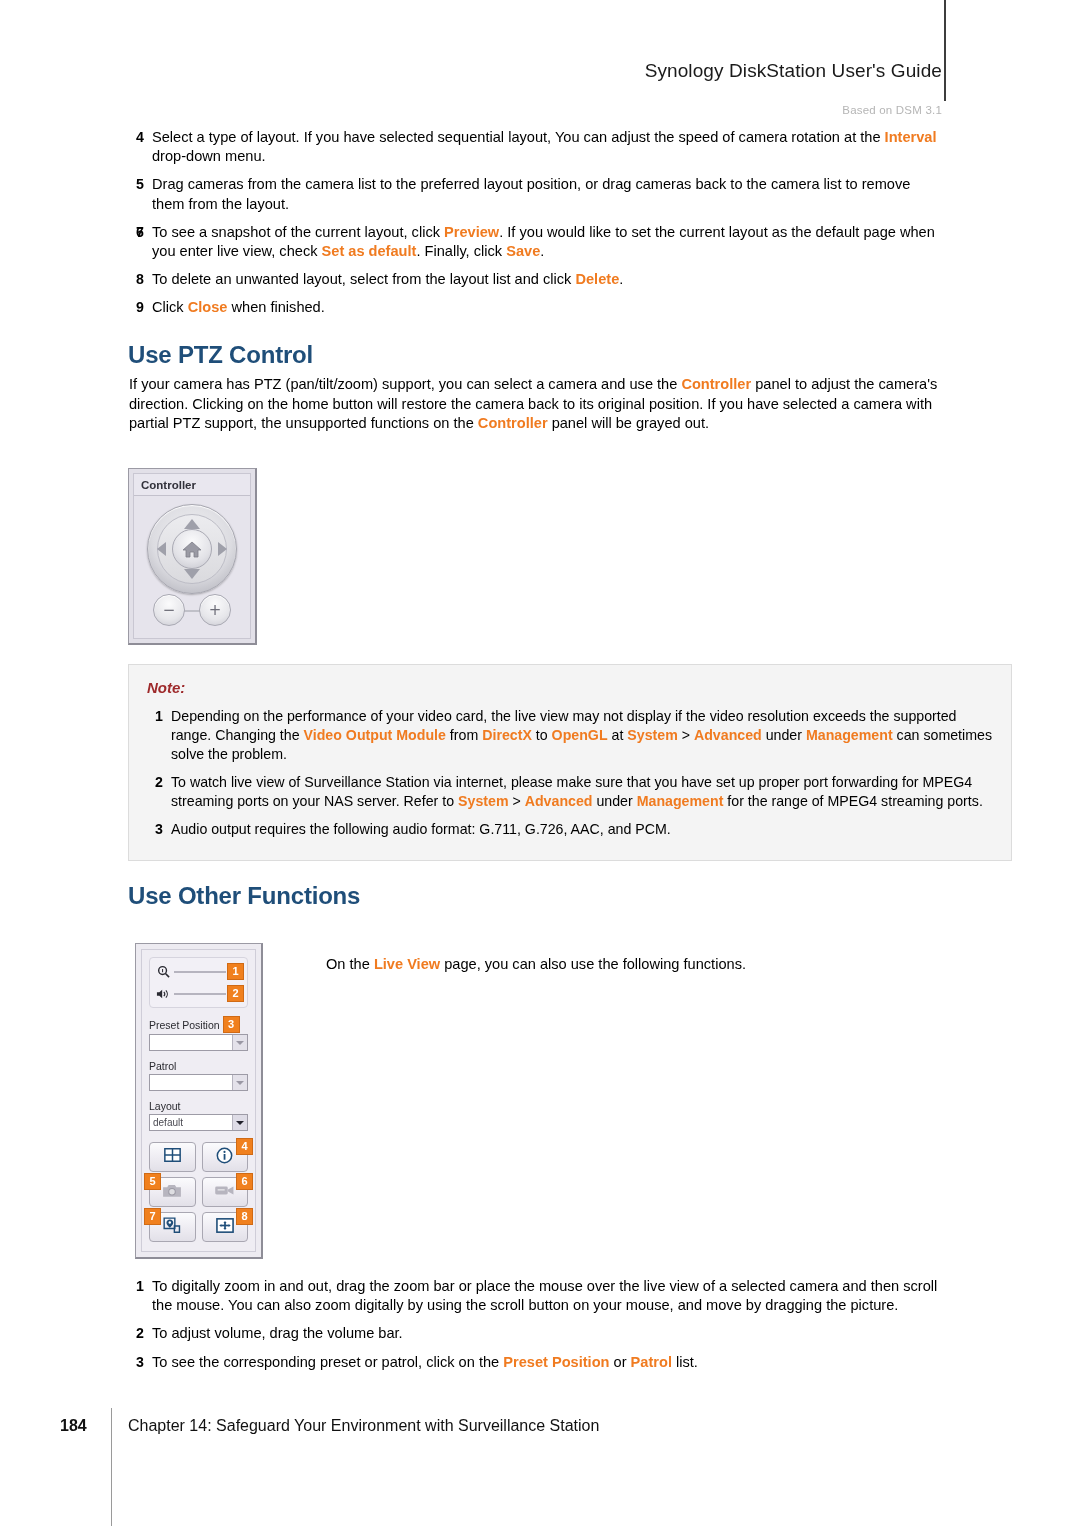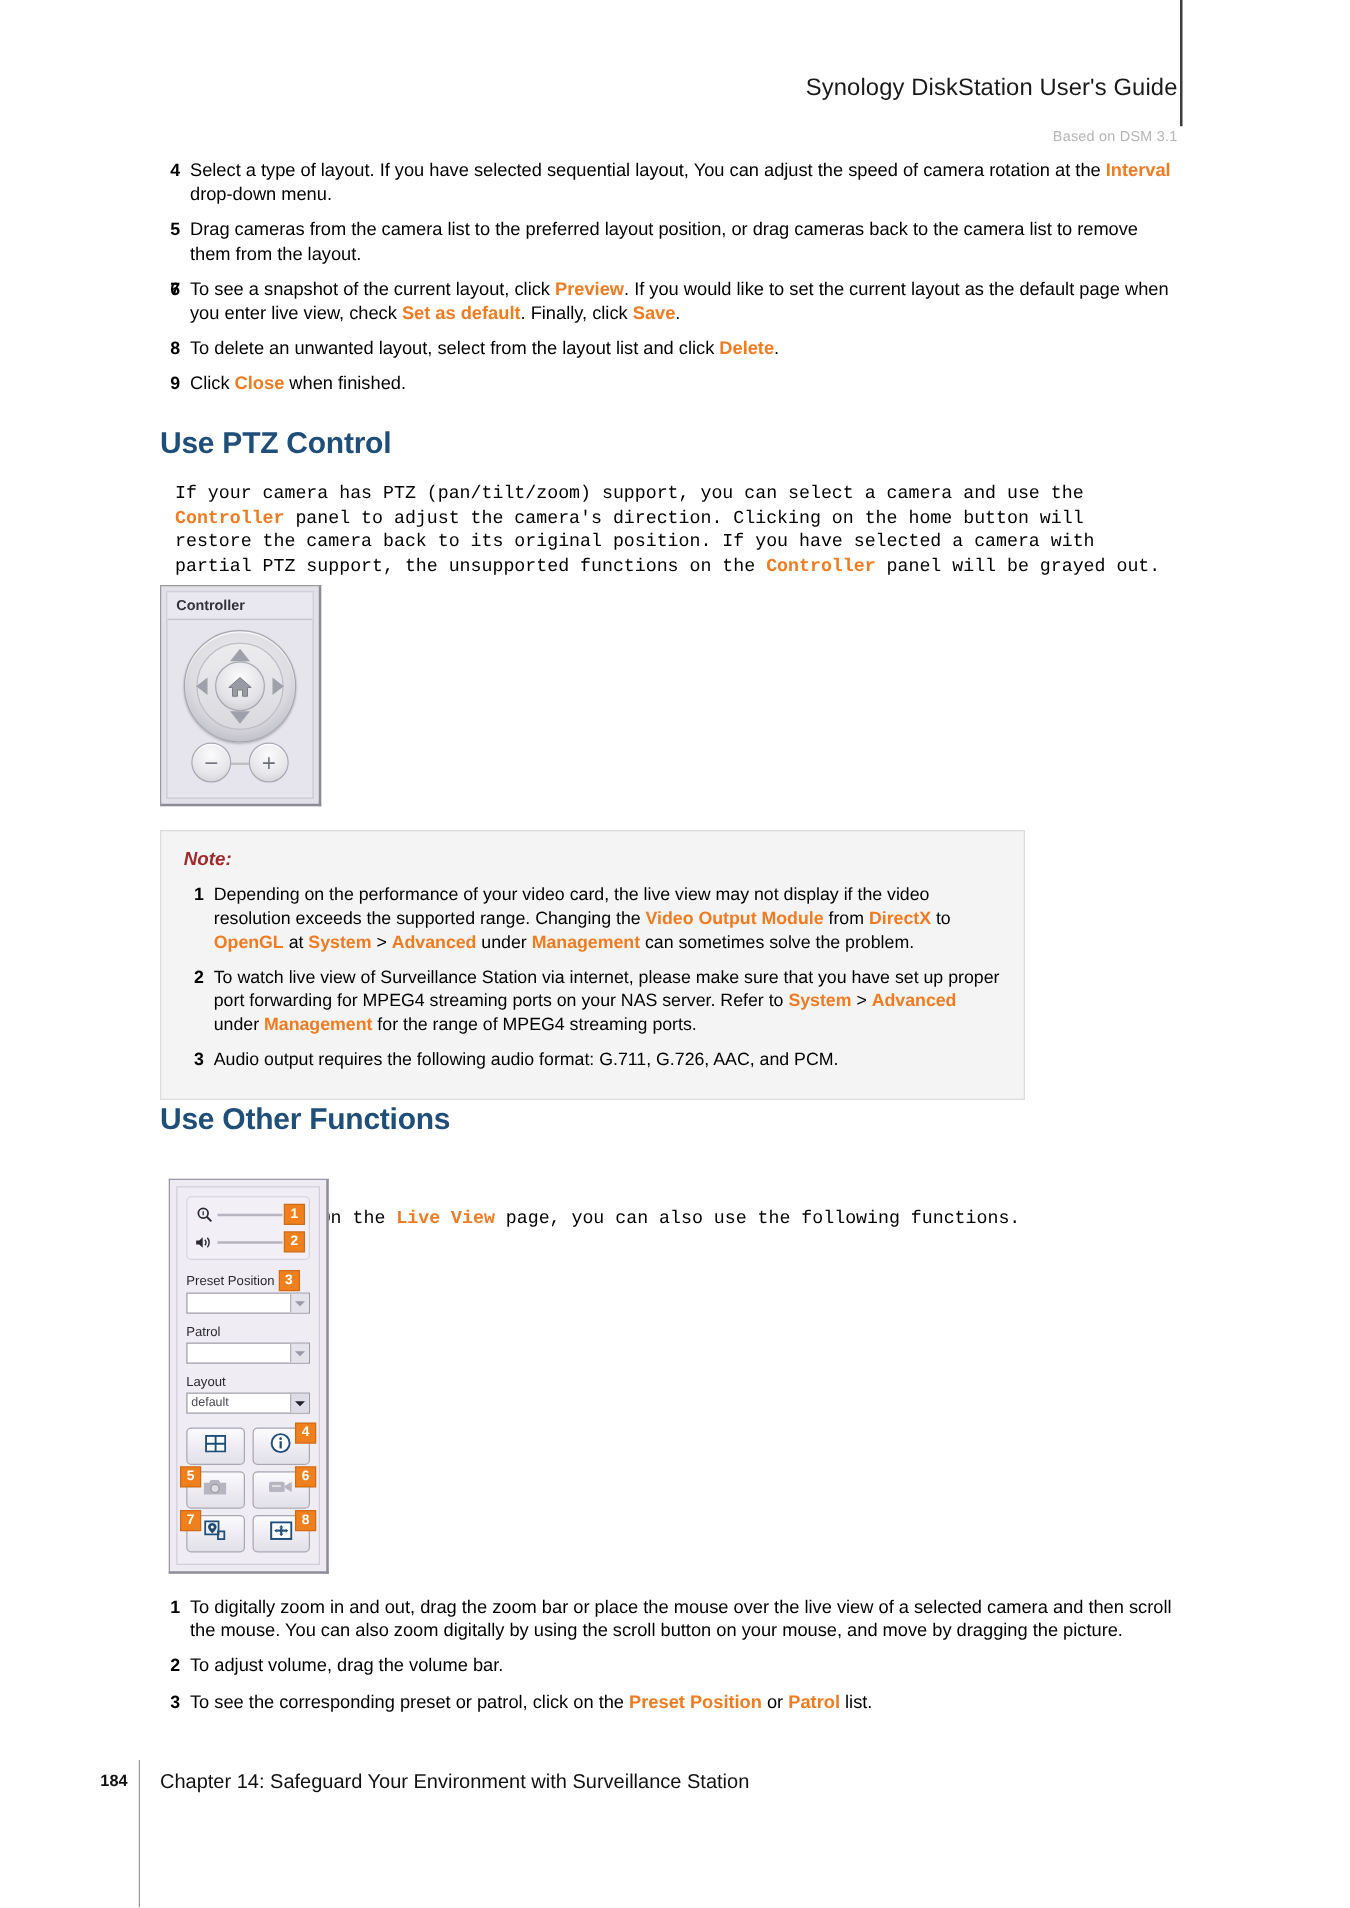--- a/index.html
+++ b/index.html
@@ -32,25 +32,25 @@
     position:absolute;left:0;top:0;width:16px;text-align:right;
     font-weight:bold;font-size:14.2px;
   }
   .kw{color:#F07B20;font-weight:bold;}
 
   
   h2.sect{
     font-size:24px;font-weight:bold;color:#1F4E79;
     margin:0;letter-spacing:-.2px;
   }
-  p.para{font-size:14.6px;line-height:19.6px;margin:12px;font-family:Liberation Mono, monospace;}
+  p.para{font-size:14.6px;line-height:19.6px;margin:1px;}
 
   
   .notebox{
-    position:absolute;left:128px;width:692px;
+    position:absolute;left:128px;width:884px;
     background:#F4F4F4;border:1px solid #DCDCDC;
     box-sizing:border-box;padding:14px 18px 12px 18px;
   }
   .note-title{font-style:italic;font-weight:bold;color:#9E2A2B;font-size:15px;margin-bottom:11px;}
   .notebox ol.numlist>li{font-size:14.2px;line-height:19px;margin-bottom:9px;padding-left:24px;}
 
   
   .ctrl-panel{
     position:absolute;left:128px;top:468px;width:129px;height:177px;
     box-sizing:border-box;
@@ -153,22 +153,22 @@
     background:linear-gradient(180deg,#FBFBFD 0%,#EFEDF3 50%,#E2E0E8 100%);
     border:1px solid #a9a7b2;border-radius:4px;
     display:flex;align-items:center;justify-content:center;
   }
   .fbtn .bdg{position:absolute;top:-4px;font-size:11px;}
   .bdg.r{right:-5px;}
   .bdg.l{left:-5px;}
 
   
   .foot-rule{position:absolute;left:111px;top:1408px;width:1px;height:118px;background:#9a9a9a;}
-  .foot-num{position:absolute;left:60px;top:1417px;width:42px;text-align:right;
-    font-size:13px;font-weight:bold;color:#111;}
+  .foot-num{position:absolute;left:60px;top:1417px;width:42px;
+    font-size:16px;font-weight:bold;color:#111;}
   .foot-txt{position:absolute;left:128px;top:1417px;font-size:16px;color:#111;}
 </style>
 </head>
 <body>
 
 <div class="page">
 
   <div class="hdr-rule"></div>
   <div class="hdr">
     <div class="hdr-title">Synology DiskStation User's Guide</div>

